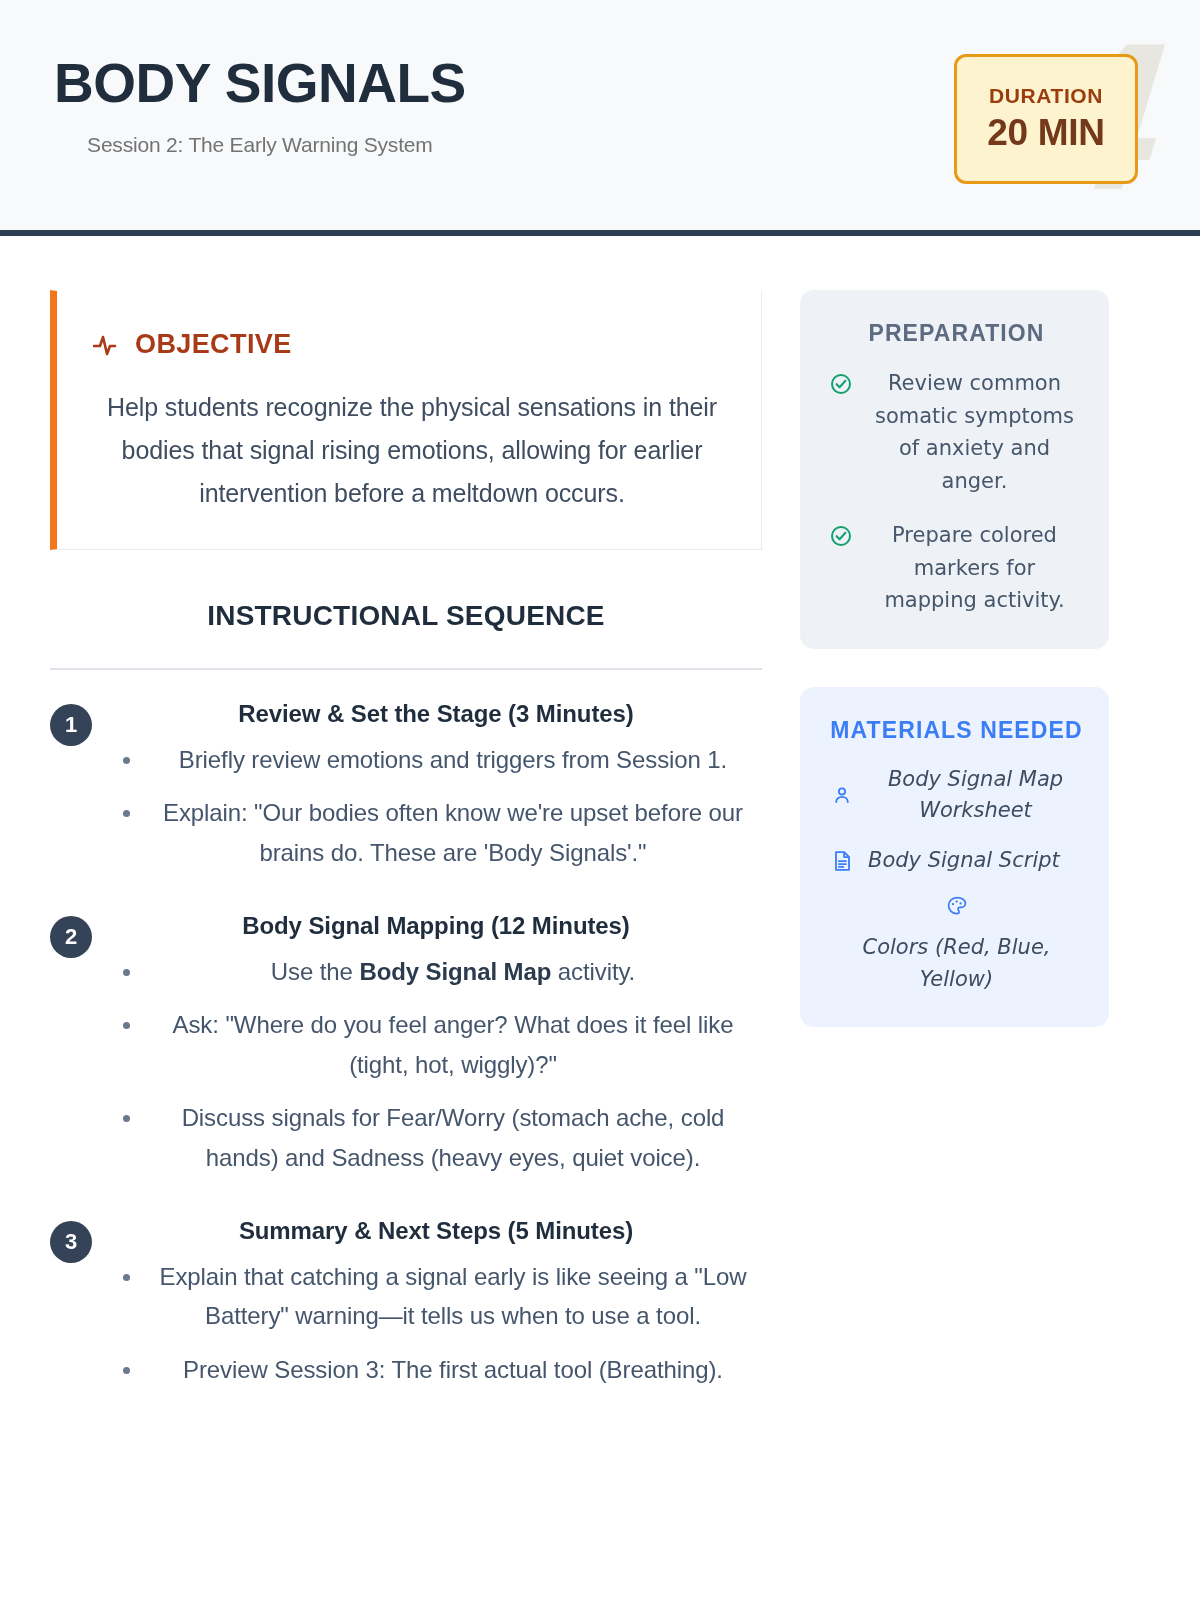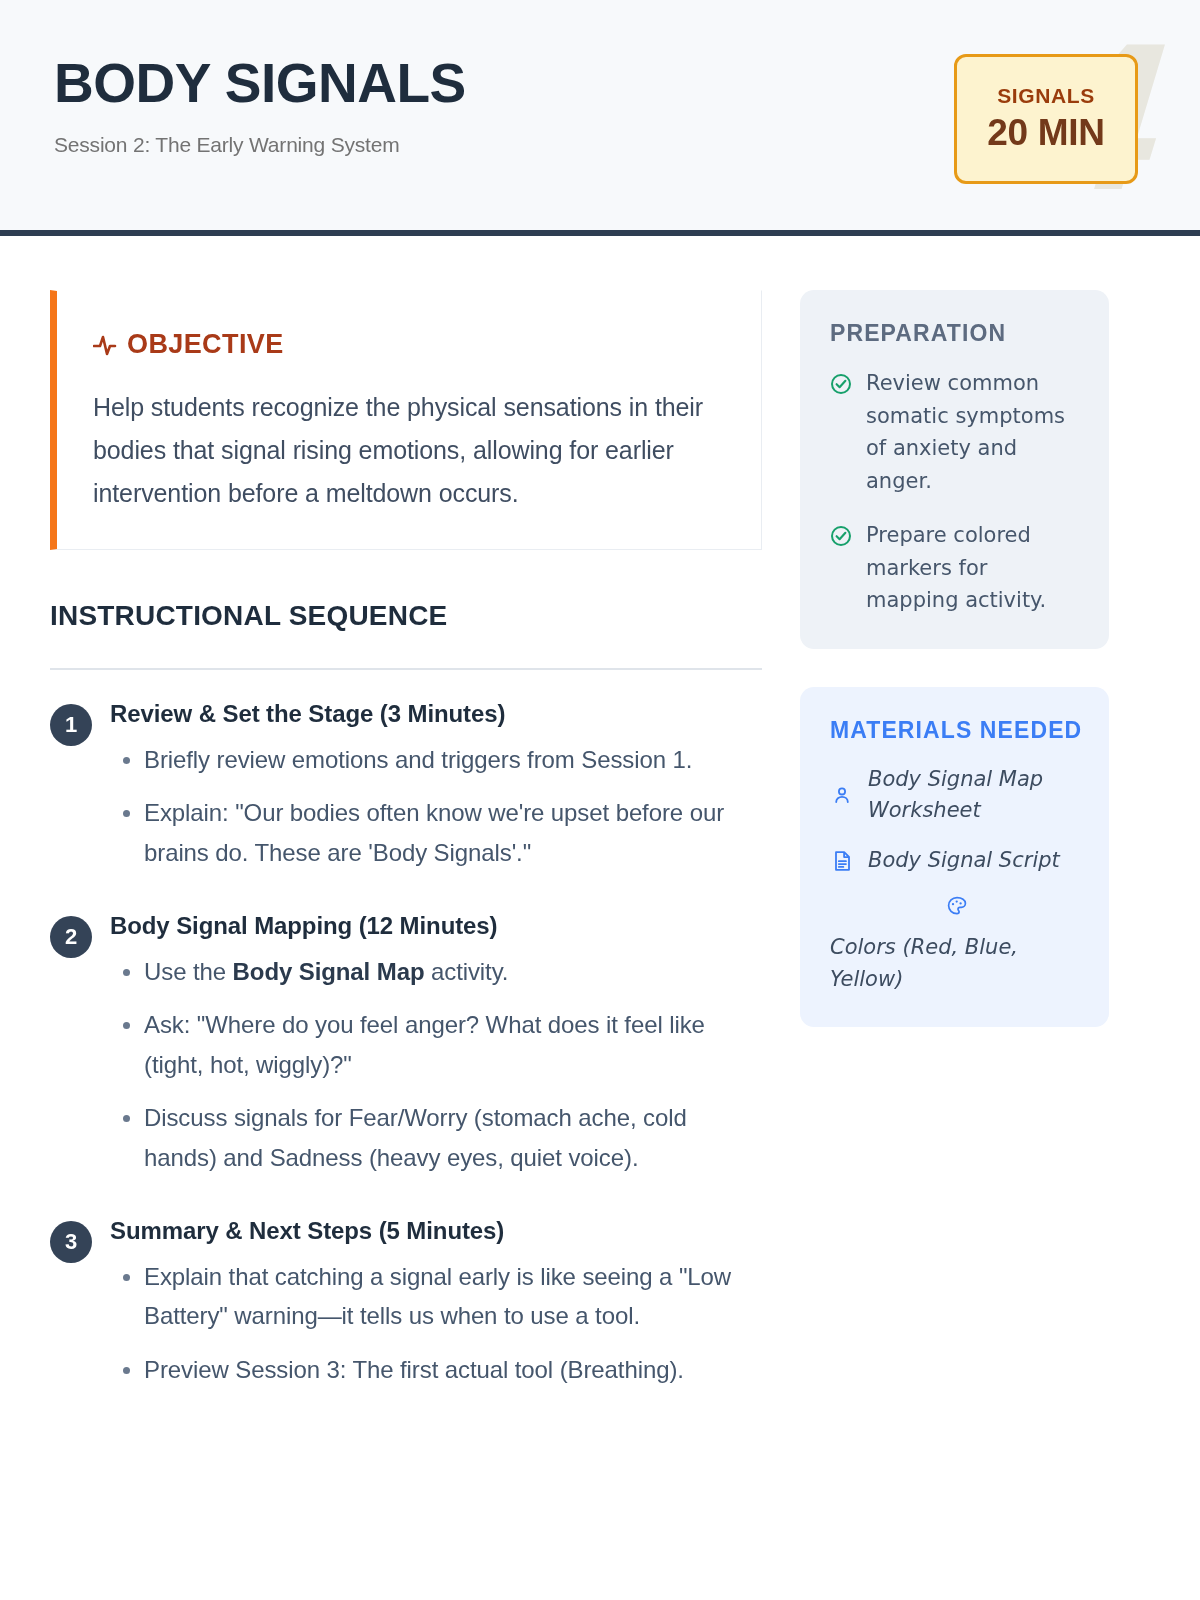--- a/index.html
+++ b/index.html
@@ -3,21 +3,21 @@
 <meta charset="utf-8">
 <style>
   * { box-sizing: border-box; margin: 0; padding: 0; }
   html, body { width: 1200px; height: 1600px; }
   body {
     font-family: "Liberation Sans", sans-serif;
     background: #ffffff;
     color: #2f3e4f;
     -webkit-font-smoothing: antialiased;
   }
-  .page { position: relative; width: 1200px; height: 1600px; overflow: hidden; background: #fff; }
+  .page { position: relative; width: 1200px; height: 1600px; overflow: hidden; background: #fff; text-align: center; }
 
   
   .header {
     position: relative;
     height: 236px;
     background: #f7f9fb;
     border-bottom: 6px solid #2e3d52;
     padding: 46px 52px 0 54px;
     display: flex;
     align-items: flex-start;
@@ -97,21 +97,21 @@
     border-left: 7px solid #f5761a;
     border-right: 1px solid #e9edf2;
     border-bottom: 1px solid #e9edf2;
     border-top: 1px solid transparent;
     padding: 38px 30px 34px 36px;
     background: #fff;
   }
   .obj-head {
     display: flex;
     align-items: center;
-    gap: 4px;
+    gap: 12px;
     margin-bottom: 26px;
   }
   .obj-icon { display: block; width: 30px; height: 26px; }
   .obj-title {
     font-size: 27px;
     font-weight: 700;
     letter-spacing: 0.4px;
     color: #a93a18;
   }
   .obj-text {
@@ -222,21 +222,21 @@
 <div class="page">
 
   <div class="header">
     <div class="header-left">
       <div class="title">BODY SIGNALS</div>
       <div class="subtitle">Session 2: The Early Warning System</div>
     </div>
     <div class="badge-wrap">
       <div class="badge-watermark">4</div>
       <div class="badge">
-        <div class="badge-label">SIGNALS</div>
+        <div class="badge-label">DURATION</div>
         <div class="badge-value">20 MIN</div>
       </div>
     </div>
   </div>
 
   <div class="body-grid">
 
     <div class="col-main">
 
       <div class="objective">

